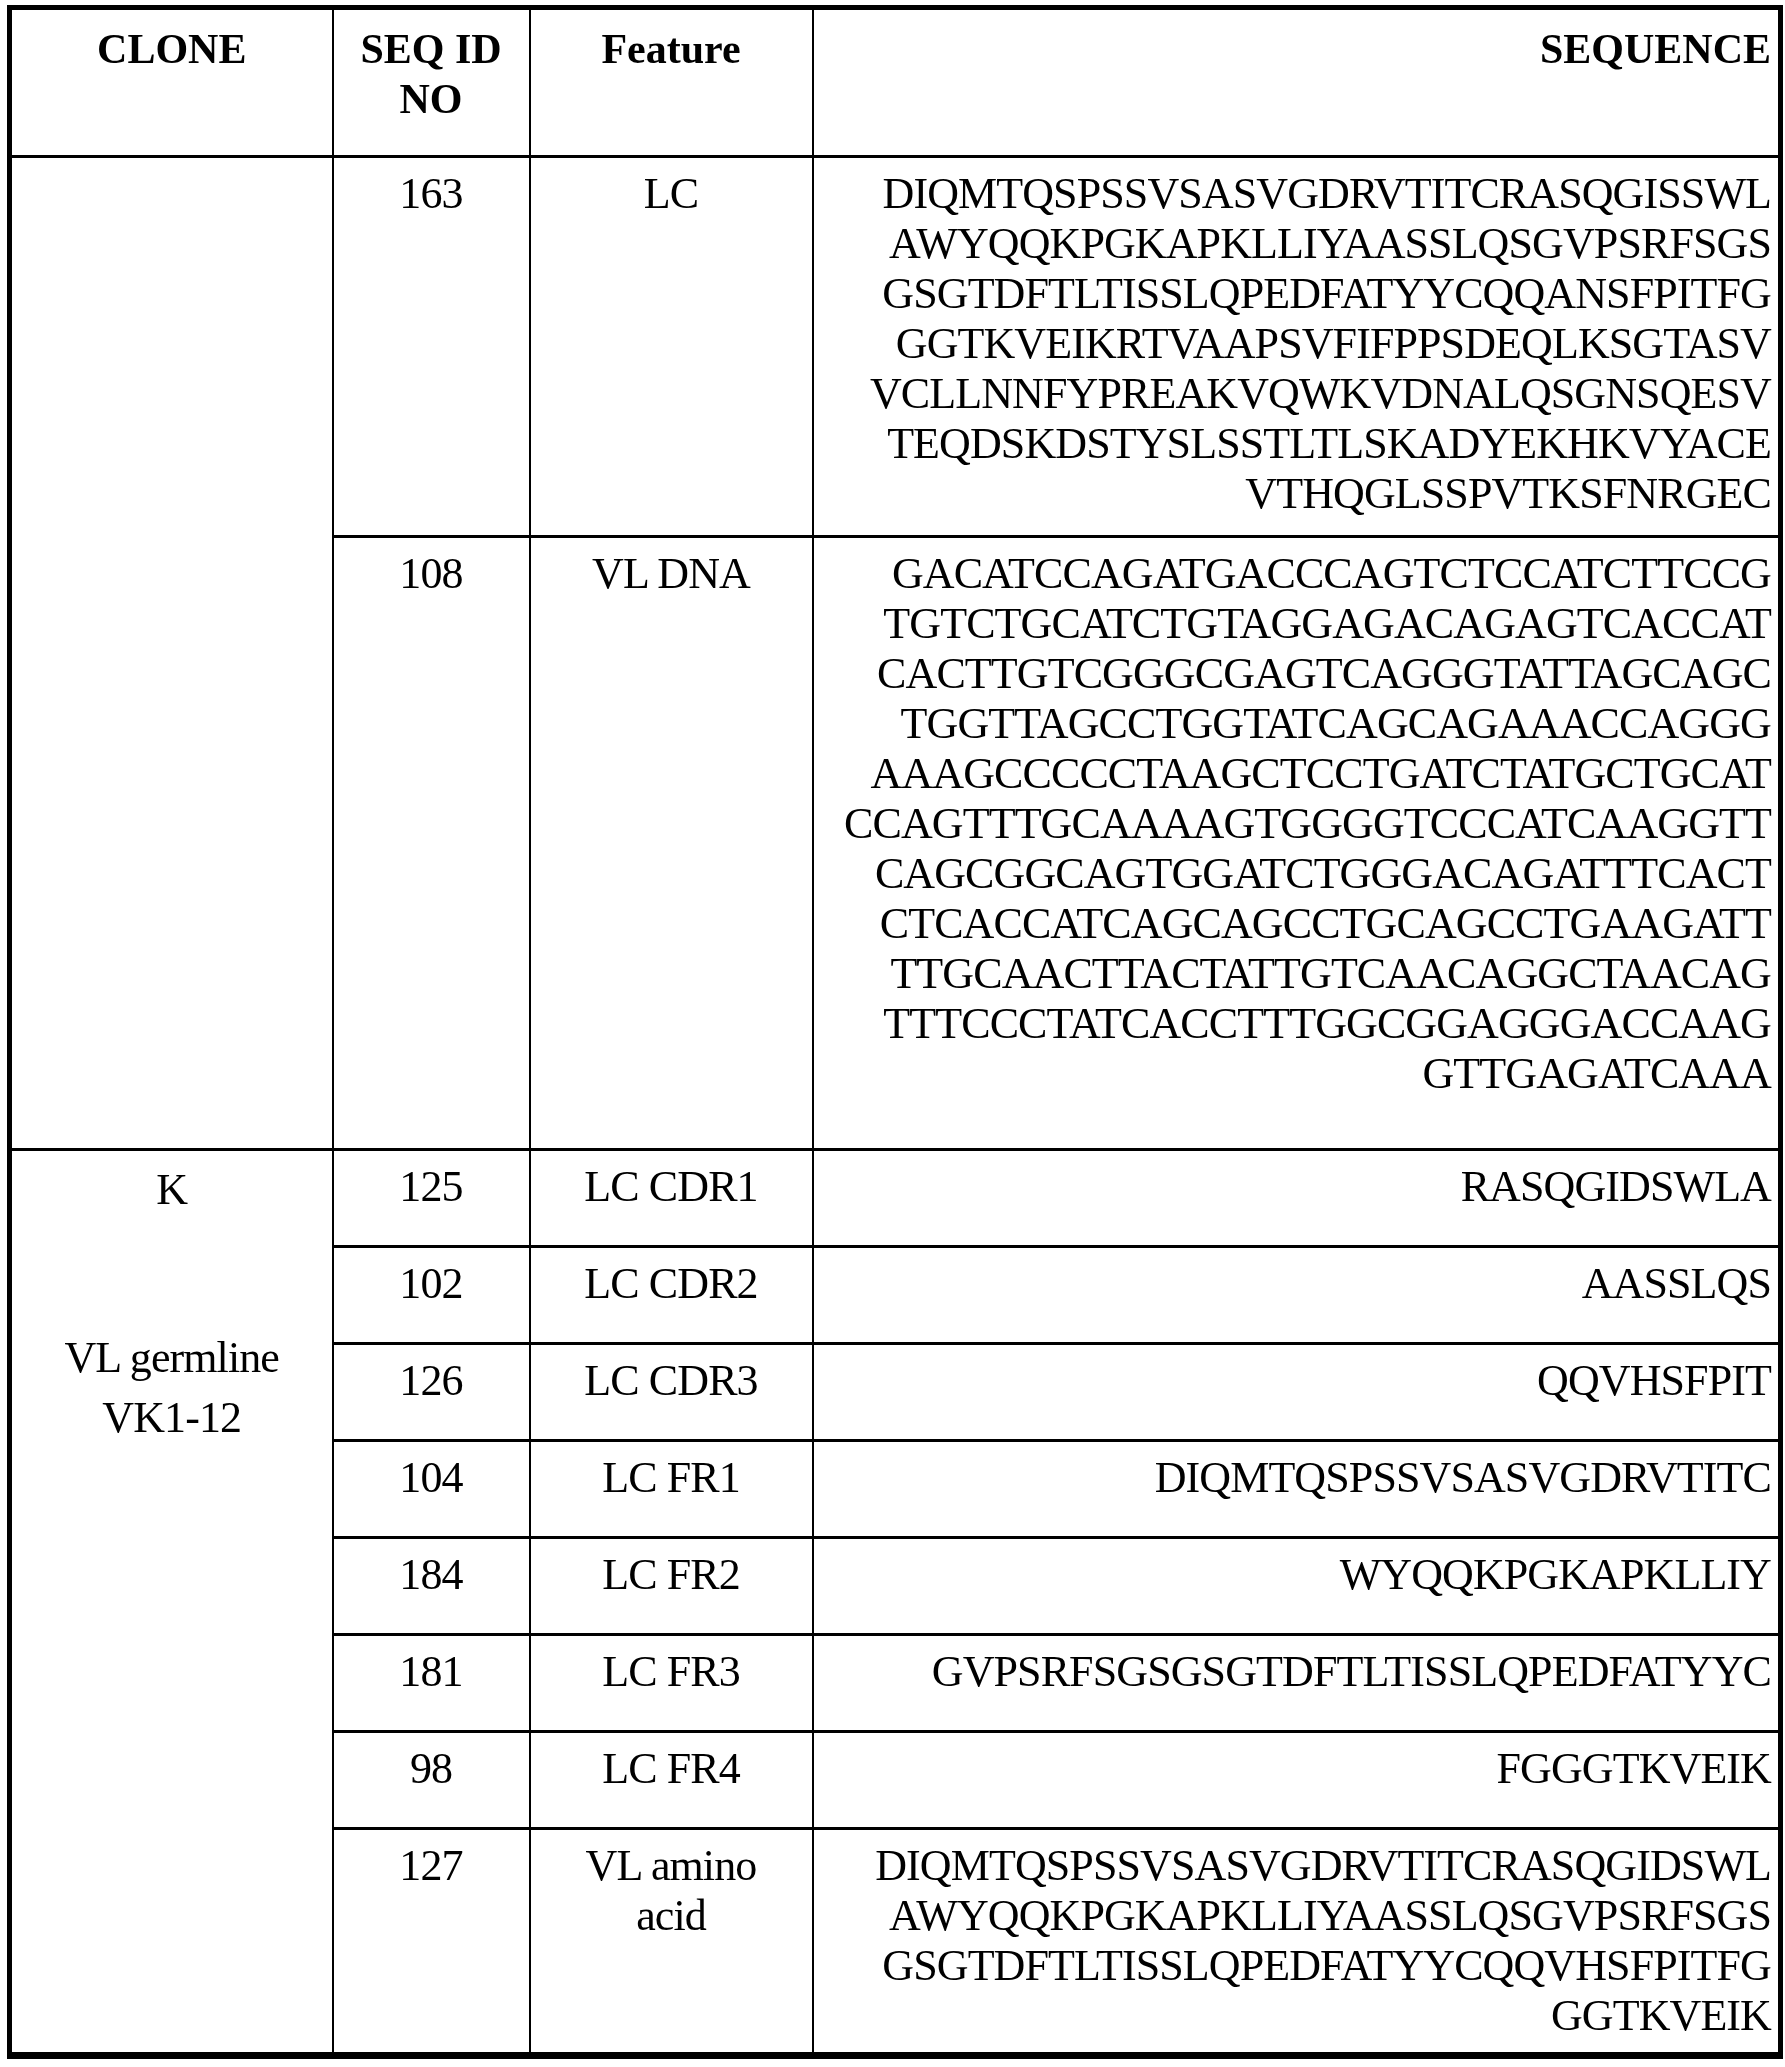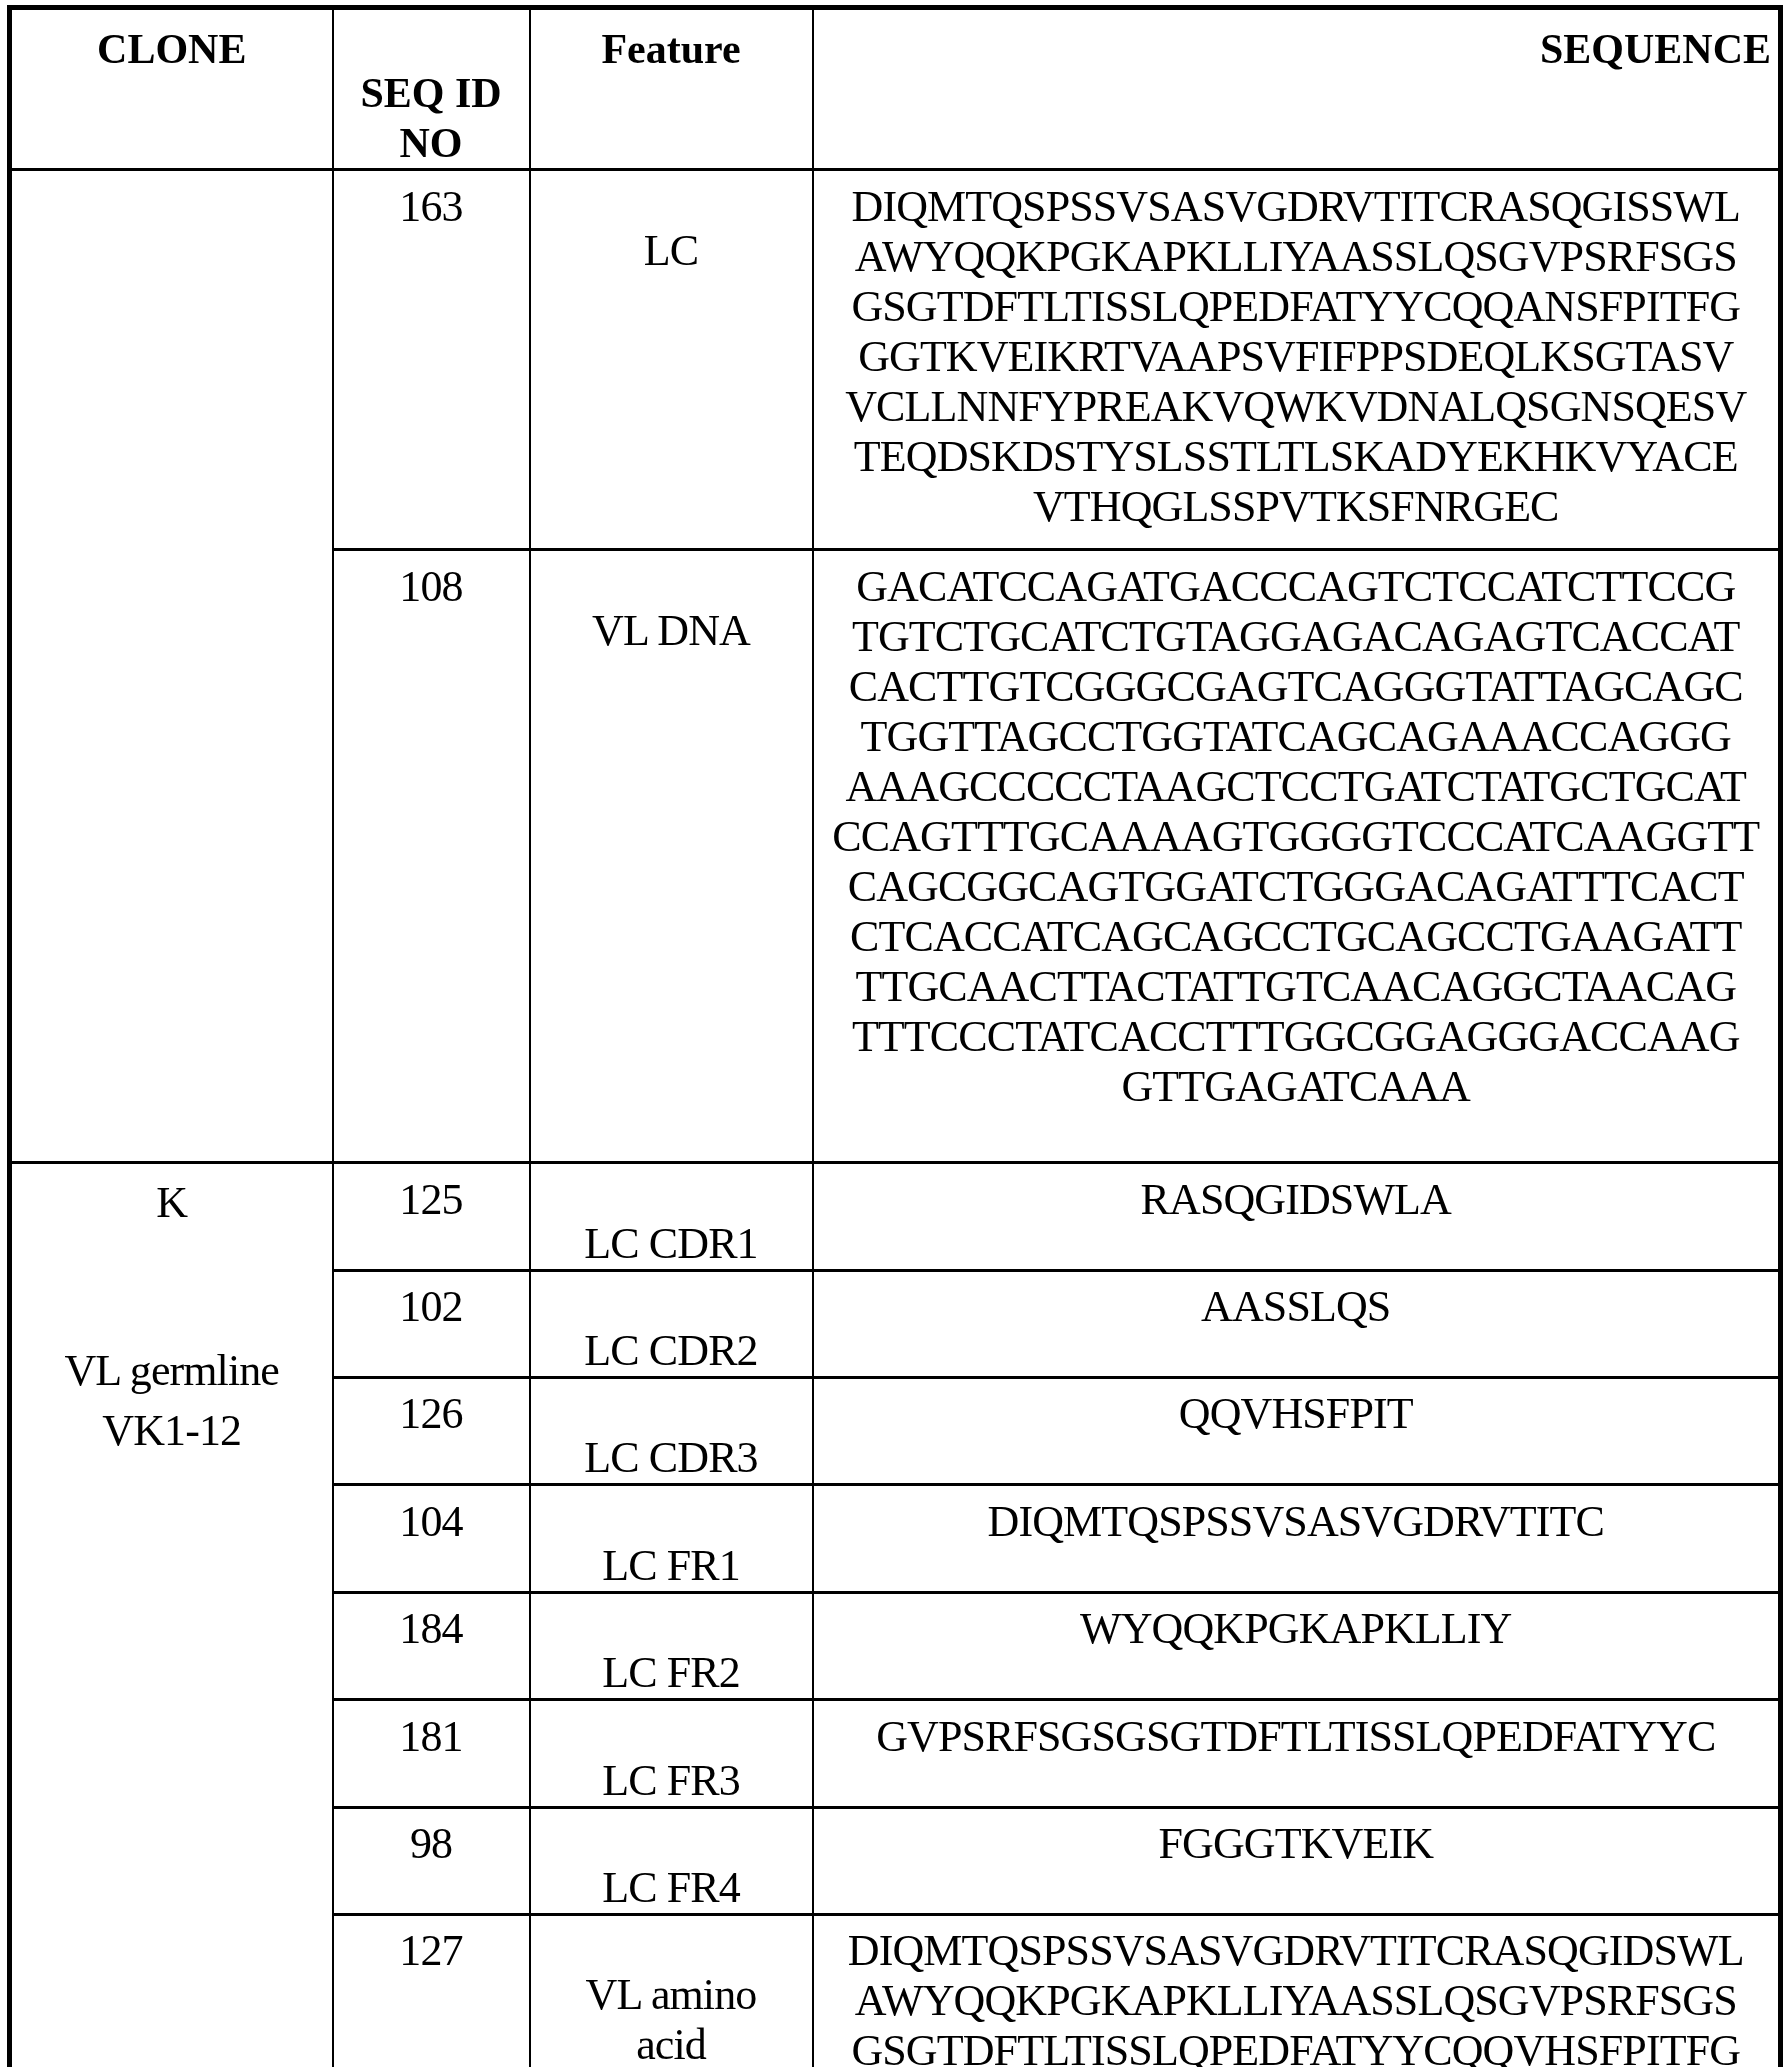--- a/index.html
+++ b/index.html
@@ -46,27 +46,27 @@
     font-weight: bold;
     line-height: 50px;
     padding-top: 14px !important;
   }
   th.h-clone, th.h-seqid, th.h-feature { text-align: center; }
   th.h-sequence { text-align: right; padding-left: 19px !important; }
   td { font-size: 44px; line-height: 50px; letter-spacing: -0.9px; }
   td.c-seqid { text-align: center; }
   td.c-feature { text-align: center; }
   td.c-seq {
-    text-align: center;
+    text-align: right;
     padding-left: 17.4px;
     padding-right: 3.5px;
   }
   td.c-clone { text-align: center; }
   .pre { white-space: pre; }
-  .pre-c { white-space: pre; text-align: center; margin-top: 44px; }
+  .pre-c { white-space: pre; text-align: center; }
   .clone-label { margin-top: 3.5px; }
   .clone-sublabel {
     margin-top: 113px;
     line-height: 60px;
     white-space: pre;
     text-align: center;
   }
   
   tr.r-header   { height: 149px; }
   tr.r-lc       { height: 380px; }

